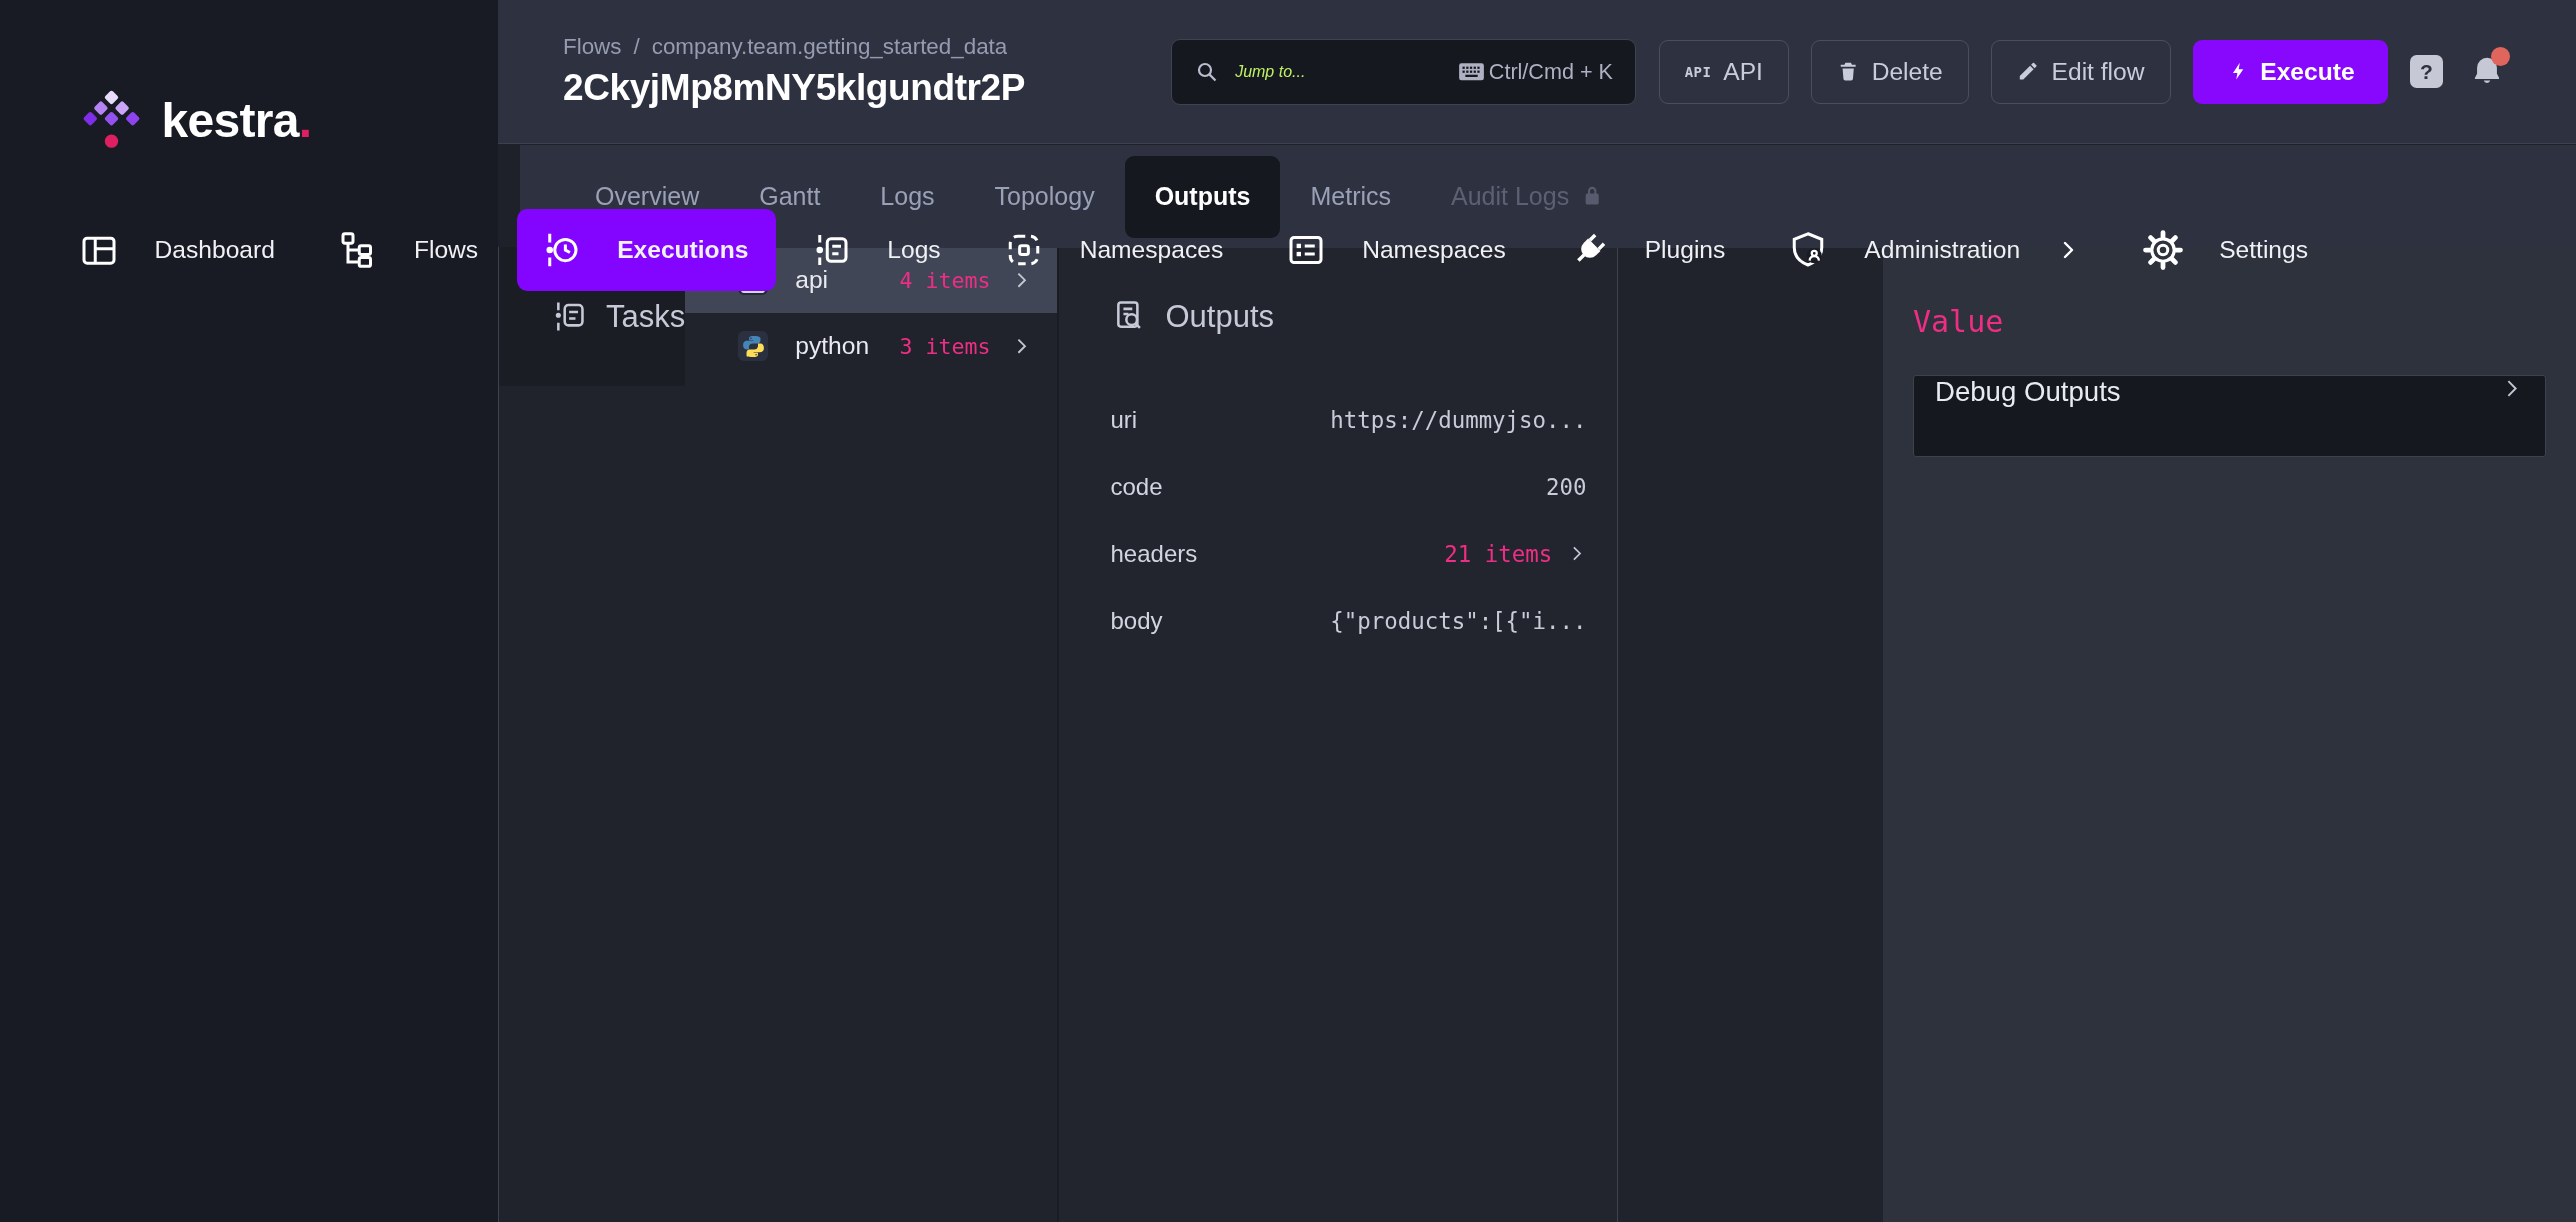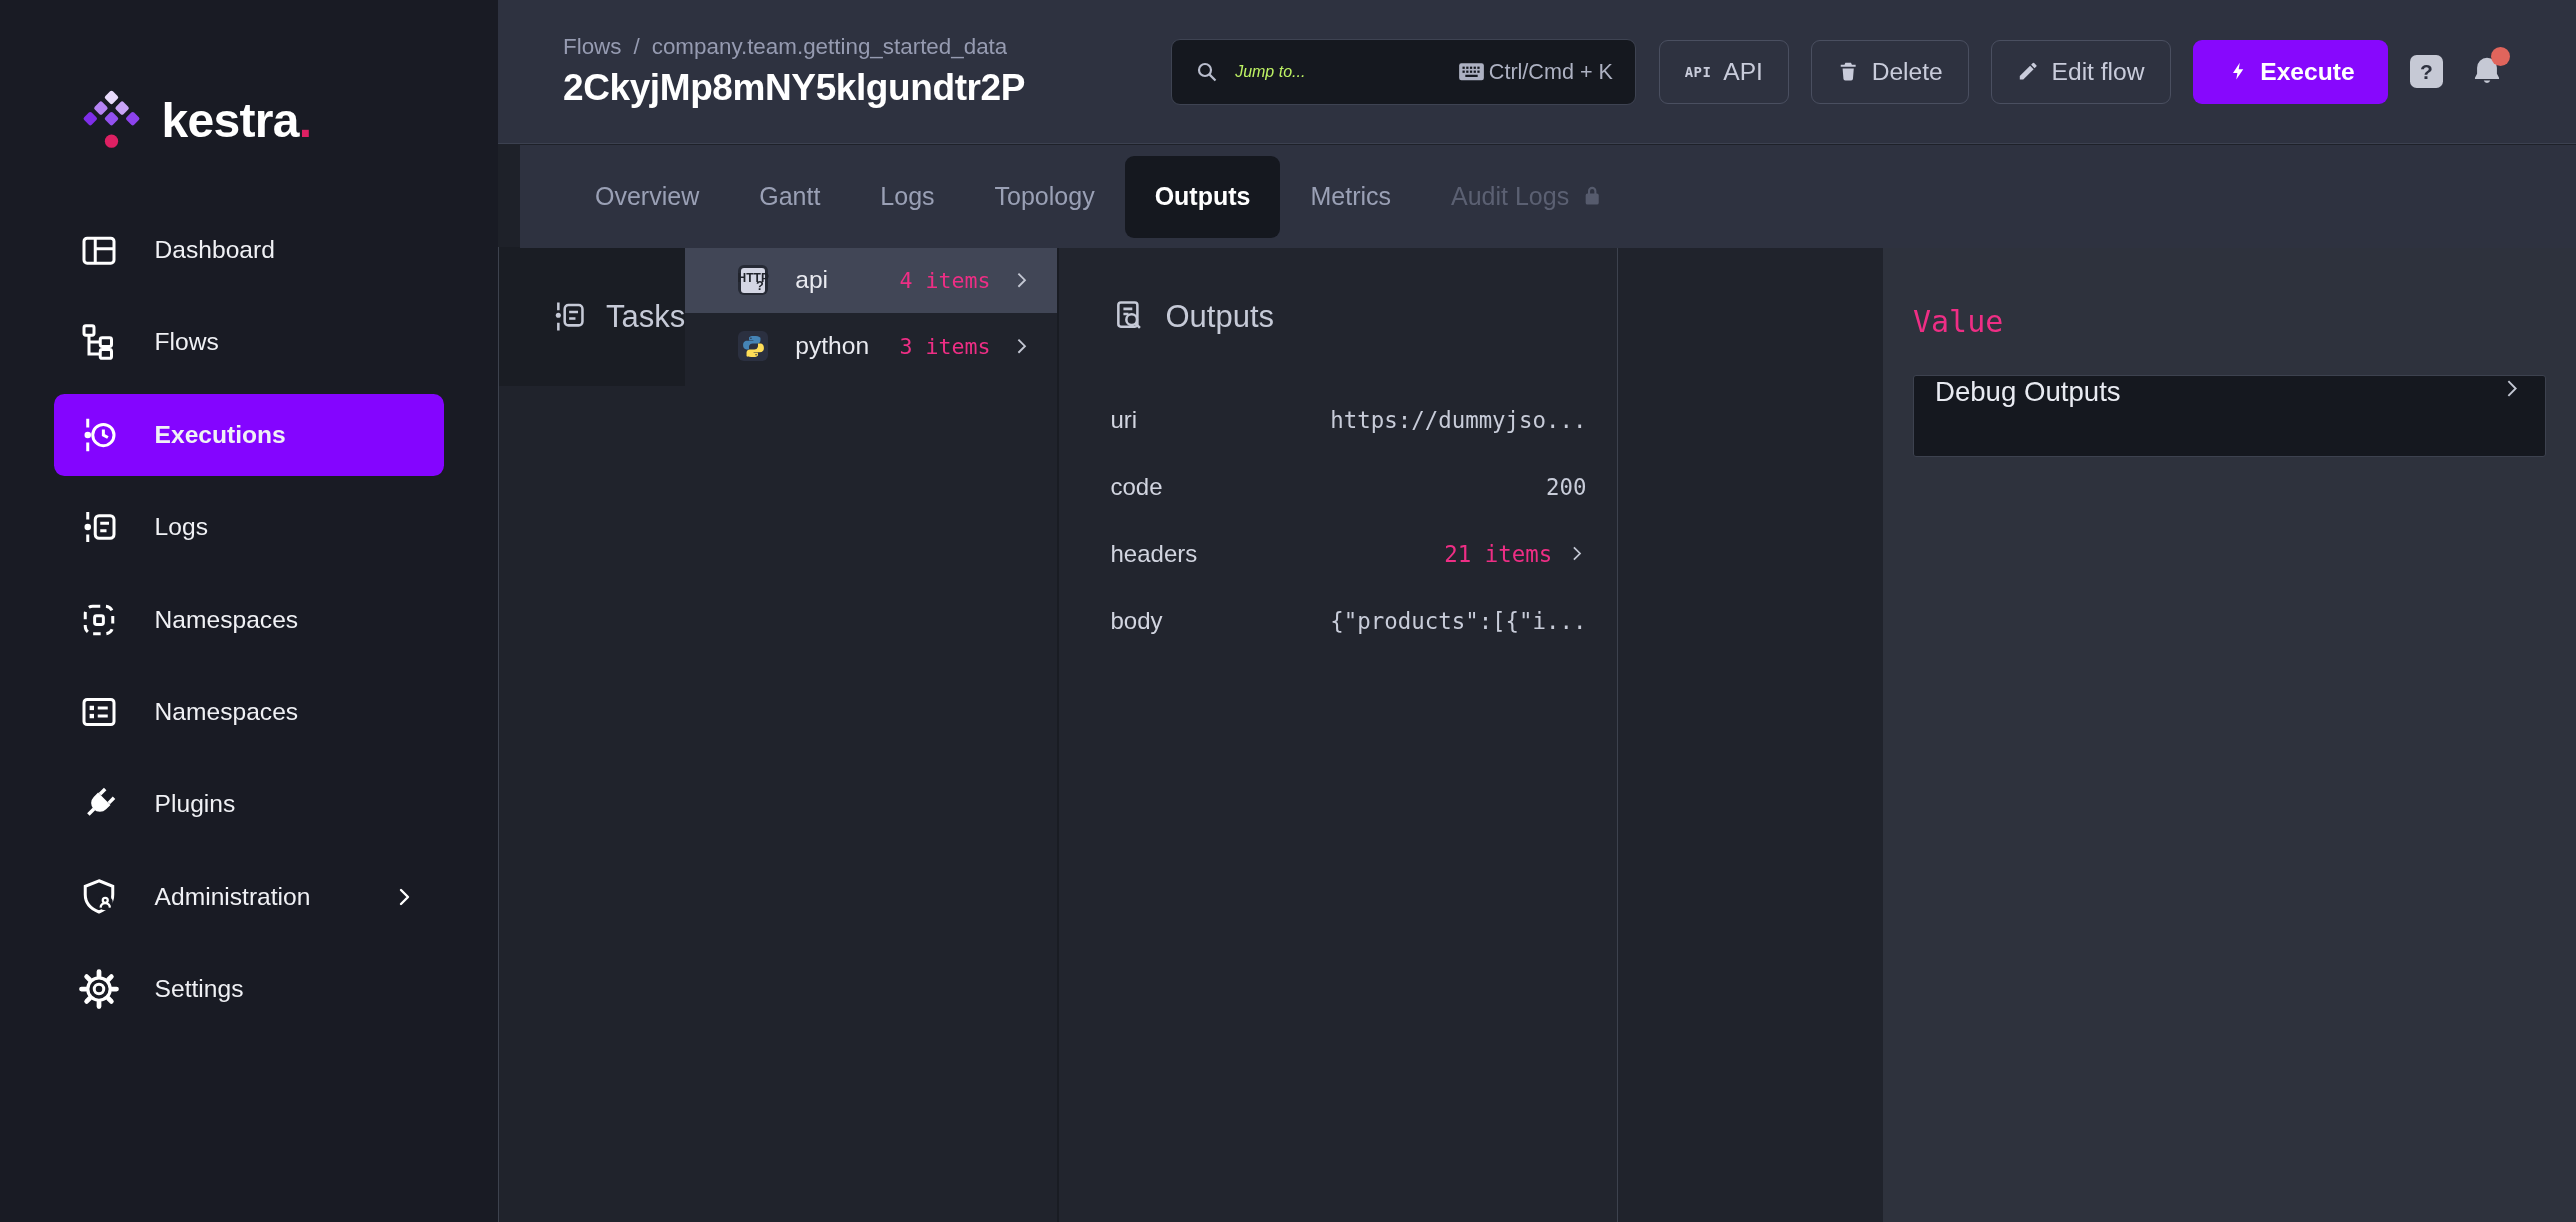--- a/index.html
+++ b/index.html
@@ -6,21 +6,21 @@
   html,body { width:2576px; height:1222px; overflow:hidden; }
   body { font-family:"Liberation Sans", sans-serif; background:#1e2129; position:relative; }
   .mono { font-family:"DejaVu Sans Mono", monospace; }
   svg { display:block; }
 
   
   .sidebar { position:absolute; left:0; top:0; bottom:0; width:498px; background:#191b24; z-index:3; }
   .logo { position:absolute; left:81px; top:88px; display:flex; align-items:center; gap:19.4px; }
   .logo-text { font-size:48px; font-weight:800; color:#ffffff; letter-spacing:-0.7px; }
   .logo-dot { color:#de2063; }
-  .nav { position:absolute; top:209px; left:54px; right:54px; display:flex; flex-direction:column; gap:10.4px; }
+  .nav { position:absolute; top:209px; left:54px; right:54px; display:flex; flex-direction:row; gap:10.4px; }
   .nav-item { height:82px; border-radius:10.4px; display:flex; align-items:center; padding:0 28px 0 24.6px; gap:36px; font-size:24.6px; color:#f0f1f5; cursor:pointer; }
   .nav-item.active { background:#8405ff; font-weight:700; }
   .nav-item .nicon { width:40px; height:40px; flex:0 0 40px; color:#ffffff; }
   .nav-item .spacer { margin-left:auto; }
 
   
   .topbar { position:absolute; left:498px; right:0; top:0; height:144px; background:#2e3240; border-bottom:0.7px solid #3c4150; display:flex; align-items:center; padding:0 72px 0 65px; gap:22.4px; z-index:2; }
   .tb-left { flex:1 1 auto; min-width:0; overflow:hidden; white-space:nowrap; }
   .crumbs { font-size:22.4px; color:#969bb1; display:flex; gap:12px; white-space:nowrap; }
   .crumbs .crumb { flex:0 0 auto; }

